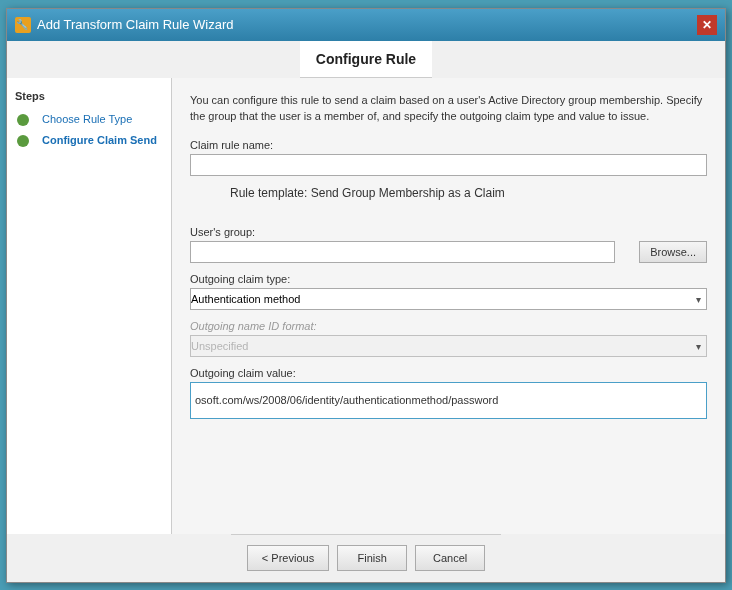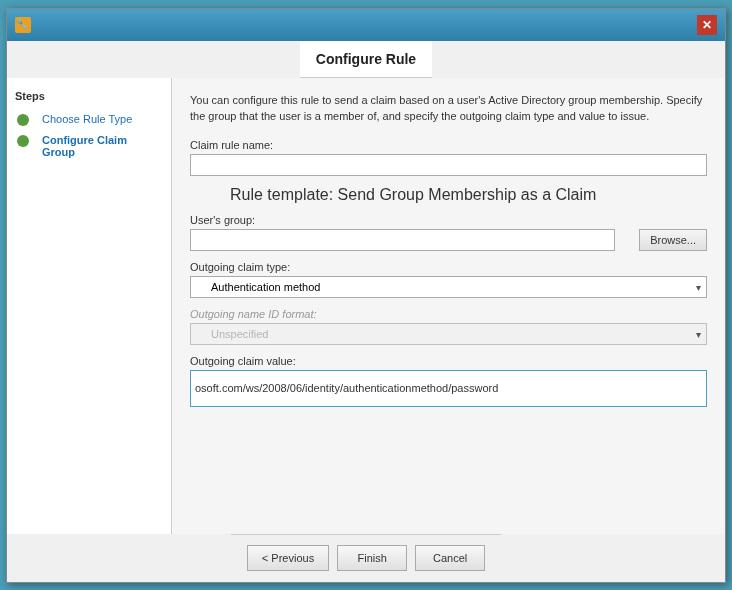--- a/index.html
+++ b/index.html
@@ -155,23 +155,23 @@
     .text-input {
       width: 100%;
       height: 22px;
       border: 1px solid #aaa;
       padding: 2px 4px;
       font-size: 11px;
       background: white;
       outline: none;
     }
     .rule-template-text {
-      font-size: 16px;
-      color: #333;
-      margin-bottom: 10px;
+      font-size: 12px;
+      color: #333;
+      margin-bottom: 26px;
       padding-left: 40px;
     }
     .inline-group {
       display: flex;
       gap: 24px;
       align-items: center;
     }
     .inline-group .text-input {
       flex: 1;
     }
@@ -182,21 +182,21 @@
       border: 1px solid #aaa;
       cursor: pointer;
       font-size: 11px;
       color: #333;
       white-space: nowrap;
     }
     .select-input {
       width: 100%;
       height: 22px;
       border: 1px solid #aaa;
-      padding: 1px 20px;
+      padding: 1px 0;
       font-size: 11px;
       background: white;
       outline: none;
       appearance: none;
       -webkit-appearance: none;
       padding-right: 20px;
       background-image: none;
       cursor: pointer;
     }
     .select-wrapper {
@@ -252,41 +252,42 @@
     }
   </style>
 </head>
 <body>
 
 <div class="window">
 
   <div class="title-bar">
     <div class="title-bar-left">
       <div class="title-icon">🔧</div>
+      <span class="title-text">Add Transform Claim Rule Wizard</span>
     </div>
     <button class="close-btn">✕</button>
   </div>
 
   <div class="window-content">
 
     <div class="page-title">Configure Rule</div>
 
     <div class="main-area">
 
       <div class="sidebar">
         <div class="steps-label">Steps</div>
 
         <div class="step-item">
           <div class="step-dot active"></div>
           <span class="step-link">Choose Rule Type</span>
         </div>
 
         <div class="step-item">
           <div class="step-dot active"></div>
-          <span class="step-current">Configure Claim Group</span>
+          <span class="step-current">Configure Claim Send</span>
         </div>
       </div>
 
       <div class="content-area">
         <p class="description-text">You can configure this rule to send a claim based on a user's Active Directory group membership. Specify the group that the user is a member of, and specify the outgoing claim type and value to issue.</p>
 
         <div class="form-group">
           <label class="form-label">Claim rule name:</label>
           <input type="text" class="text-input" value="" style="">
         </div>

